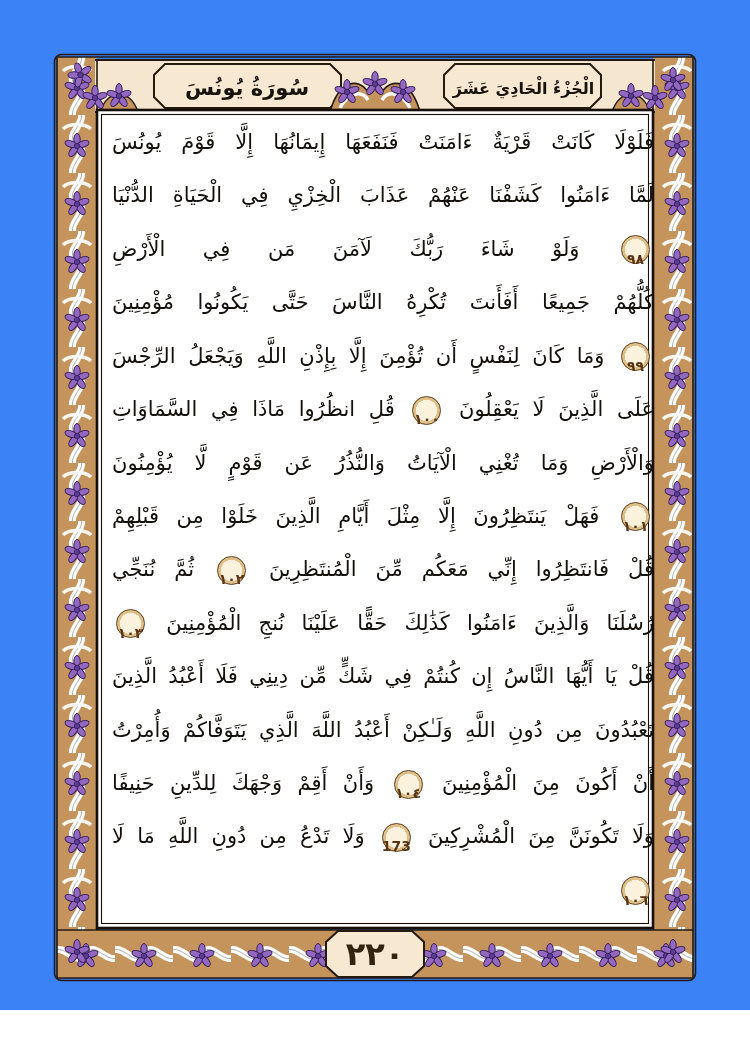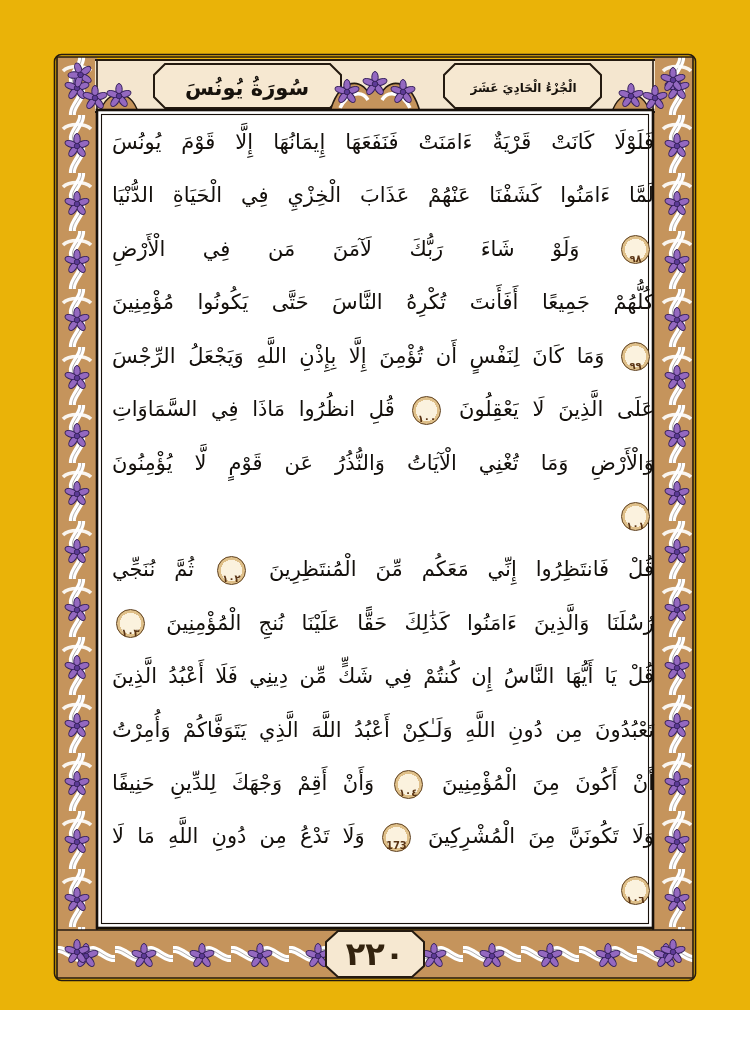--- a/index.html
+++ b/index.html
@@ -1,38 +1,38 @@
 <!DOCTYPE html>
 <html lang="ar"><head>
 <meta charset="utf-8">
 <style>
   html,body{margin:0;padding:0;background:#ffffff;width:750px;height:1043px;overflow:hidden;
             font-family:"DejaVu Sans",sans-serif;}
-  .page{position:relative;width:750px;height:1010px;background:#eab308;}
+  .page{position:relative;width:750px;height:1010px;background:#3b82f6;}
   .border-svg{position:absolute;left:0;top:0;width:750px;height:1043px;}
 
   
   .hdr{position:absolute;top:66px;height:44px;display:flex;align-items:center;justify-content:center;
        color:#17120c;font-weight:bold;direction:rtl;white-space:nowrap;}
   .hdr-surah{left:157px;width:180px;font-size:21px;}
-  .hdr-juz{left:447px;width:153px;font-size:12px;}
+  .hdr-juz{left:447px;width:153px;font-size:16px;}
 
   
   .lines{position:absolute;left:112px;top:116px;width:542px;height:800px;
          display:flex;flex-direction:column;justify-content:space-between;direction:rtl;}
   .line{height:52px;line-height:52px;font-size:21px;color:#14100c;
         text-align:justify;text-align-last:justify;white-space:nowrap;overflow:visible;}
   .line .txt{font-weight:500;}
 
   
   .ayah{display:inline-flex;align-items:center;justify-content:center;vertical-align:middle;
         width:29px;height:29px;margin:0 4px;border-radius:50%;
         background:radial-gradient(circle,#fbf2de 0 56%,#dfc08a 56% 74%,#b8893f 74% 100%);
         border:1.5px solid #5e3f1c;box-sizing:border-box;}
-  .ayah-num{font-size:10px;font-weight:bold;color:#5a3414;line-height:1;transform:translateY(1px);margin-top:16px;}
+  .ayah-num{font-size:14px;font-weight:bold;color:#5a3414;line-height:1;transform:translateY(1px);margin-top:16px;}
 
   
   .pagenum{position:absolute;left:326px;top:934px;width:98px;height:40px;
            display:flex;align-items:center;justify-content:center;
            font-size:32px;font-weight:bold;color:#33230f;letter-spacing:2px;}
 </style>
 </head>
 <body>
 
 <div class="page">
@@ -125,21 +125,21 @@
       <div class="line"><span class="txt">كُلُّهُمْ جَمِيعًا أَفَأَنتَ تُكْرِهُ النَّاسَ حَتَّى يَكُونُوا مُؤْمِنِينَ</span> </div>
       <div class="line"><span class="ayah">
           <span class="ayah-num">٩٩</span>
         </span> <span class="txt">وَمَا كَانَ لِنَفْسٍ أَن تُؤْمِنَ إِلَّا بِإِذْنِ اللَّهِ وَيَجْعَلُ الرِّجْسَ</span> </div>
       <div class="line"><span class="txt">عَلَى الَّذِينَ لَا يَعْقِلُونَ</span> <span class="ayah">
           <span class="ayah-num">١٠٠</span>
         </span> <span class="txt">قُلِ انظُرُوا مَاذَا فِي السَّمَاوَاتِ</span> </div>
       <div class="line"><span class="txt">وَالْأَرْضِ وَمَا تُغْنِي الْآيَاتُ وَالنُّذُرُ عَن قَوْمٍ لَّا يُؤْمِنُونَ</span> </div>
       <div class="line"><span class="ayah">
           <span class="ayah-num">١٠١</span>
-        </span>  </div>
+        </span> <span class="txt">فَهَلْ يَنتَظِرُونَ إِلَّا مِثْلَ أَيَّامِ الَّذِينَ خَلَوْا مِن قَبْلِهِمْ</span> </div>
       <div class="line"><span class="txt">قُلْ فَانتَظِرُوا إِنِّي مَعَكُم مِّنَ الْمُنتَظِرِينَ</span> <span class="ayah">
           <span class="ayah-num">١٠٢</span>
         </span> <span class="txt">ثُمَّ نُنَجِّي</span> </div>
       <div class="line"><span class="txt">رُسُلَنَا وَالَّذِينَ ءَامَنُوا كَذَٰلِكَ حَقًّا عَلَيْنَا نُنجِ الْمُؤْمِنِينَ</span> <span class="ayah">
           <span class="ayah-num">١٠٣</span>
         </span> </div>
       <div class="line"><span class="txt">قُلْ يَا أَيُّهَا النَّاسُ إِن كُنتُمْ فِي شَكٍّ مِّن دِينِي فَلَا أَعْبُدُ الَّذِينَ</span> </div>
       <div class="line"><span class="txt">تَعْبُدُونَ مِن دُونِ اللَّهِ وَلَـٰكِنْ أَعْبُدُ اللَّهَ الَّذِي يَتَوَفَّاكُمْ وَأُمِرْتُ</span> </div>
       <div class="line"><span class="txt">أَنْ أَكُونَ مِنَ الْمُؤْمِنِينَ</span> <span class="ayah">
           <span class="ayah-num">١٠٤</span>

